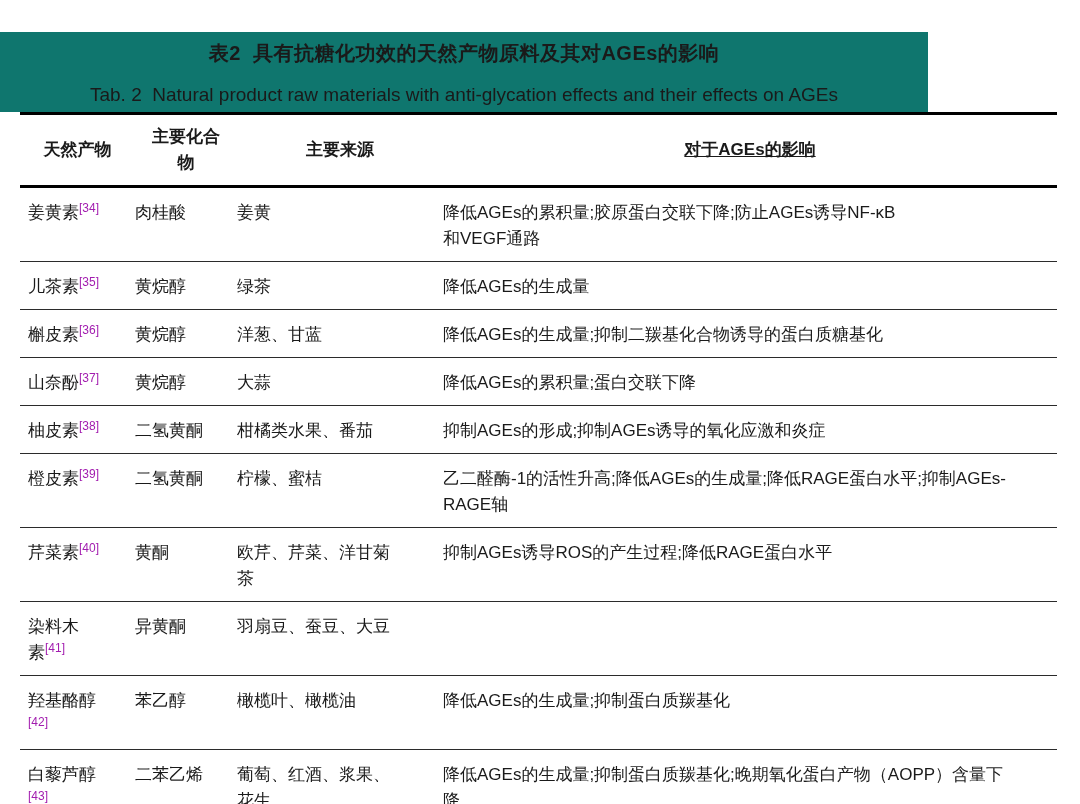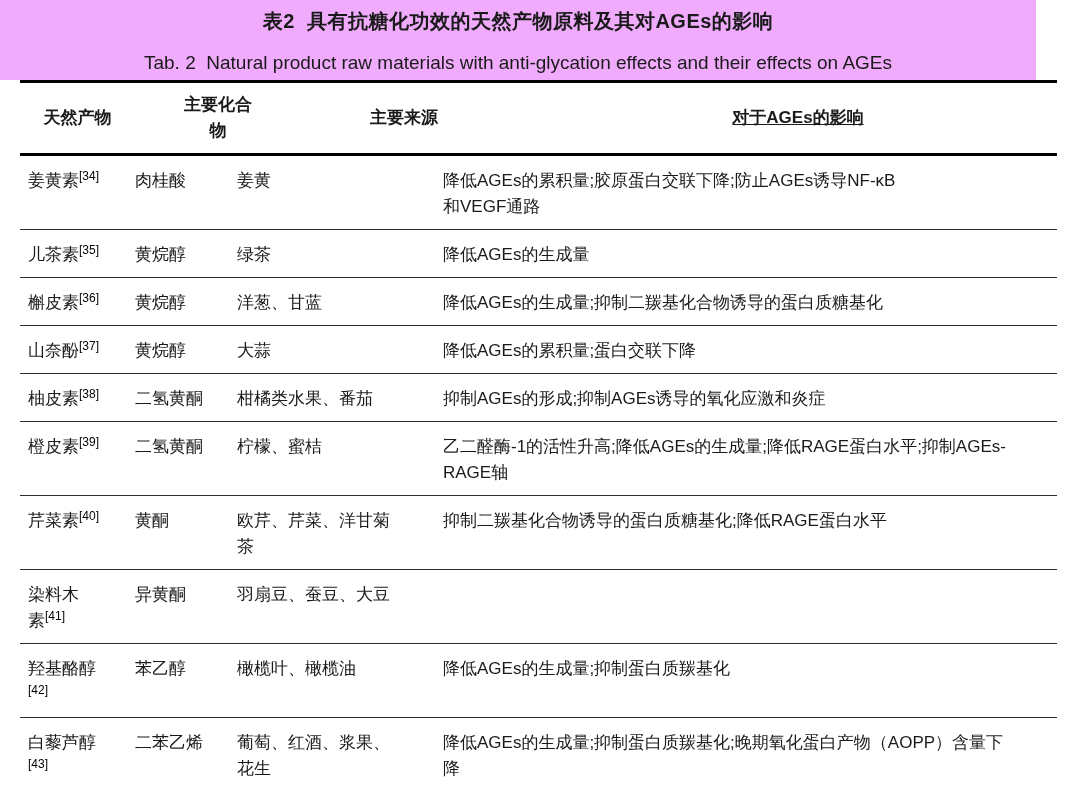--- a/index.html
+++ b/index.html
@@ -12,28 +12,29 @@
   .page {
     position: relative;
     width: 1080px;
     height: 804px;
     overflow: hidden;
     background: #ffffff;
   }
   
   .caption-band {
     box-sizing: border-box;
-    width: 1036px;
+    width: 928px;
     height: 80px;
-    background: #f0abfc;
+    background: #0f766e;
     padding: 8px 0 6px 0;
     display: flex;
     flex-direction: column;
     justify-content: space-between;
     align-items: center;
+    margin-top: 32px;
   }
   .caption-zh {
     font-size: 20px;
     font-weight: bold;
     white-space: pre;
     letter-spacing: 0.5px;
   }
   .caption-en {
     font-size: 19px;
     font-weight: normal;
@@ -47,21 +48,20 @@
     border-top: 3px solid #000;
   }
   .trow {
     display: grid;
     grid-template-columns: 115px 102px 206px auto;
   }
   .thead {
     border-bottom: 3px solid #000;
     align-items: center;
     min-height: 70px;
-    gap: 32px;
   }
   .thead .cell {
     font-weight: bold;
     text-align: center;
     padding: 6px 0;
   }
   .cell {
     box-sizing: border-box;
     font-size: 17px;
     line-height: 26px;
@@ -77,21 +77,21 @@
   .body-row {
     border-bottom: 1.5px solid #2b2b2b;
   }
   .body-row:last-child {
     border-bottom: none;
   }
   sup.ref {
     font-size: 12px;
     line-height: 0;
     vertical-align: 6px;
-    color: #000000;
+    color: #a21caf;
     letter-spacing: 0;
   }
 </style>
 </head>
 <body>
 
 <div class="page">
 
   <div class="caption-band">
     <div class="caption-zh">表2  具有抗糖化功效的天然产物原料及其对AGEs的影响</div>
@@ -150,21 +150,21 @@
       <div class="cell c-src">柠檬、蜜桔</div>
       <div class="cell c-eff">乙二醛酶-1的活性升高;降低AGEs的生成量;降低RAGE蛋白水平;抑制AGEs-
 RAGE轴</div>
     </div>
 
     <div class="trow body-row">
       <div class="cell c-name"><span>芹菜素</span><sup class="ref">[40]</sup></div>
       <div class="cell c-comp">黄酮</div>
       <div class="cell c-src">欧芹、芹菜、洋甘菊
 茶</div>
-      <div class="cell c-eff">抑制二羰基化合物诱导的蛋白质糖基化;降低RAGE蛋白水平</div>
+      <div class="cell c-eff">抑制AGEs诱导ROS的产生过程;降低RAGE蛋白水平</div>
     </div>
 
     <div class="trow body-row">
       <div class="cell c-name"><span>染料木
 素</span><sup class="ref">[41]</sup></div>
       <div class="cell c-comp">异黄酮</div>
       <div class="cell c-src">羽扇豆、蚕豆、大豆</div>
     </div>
 
     <div class="trow body-row">

